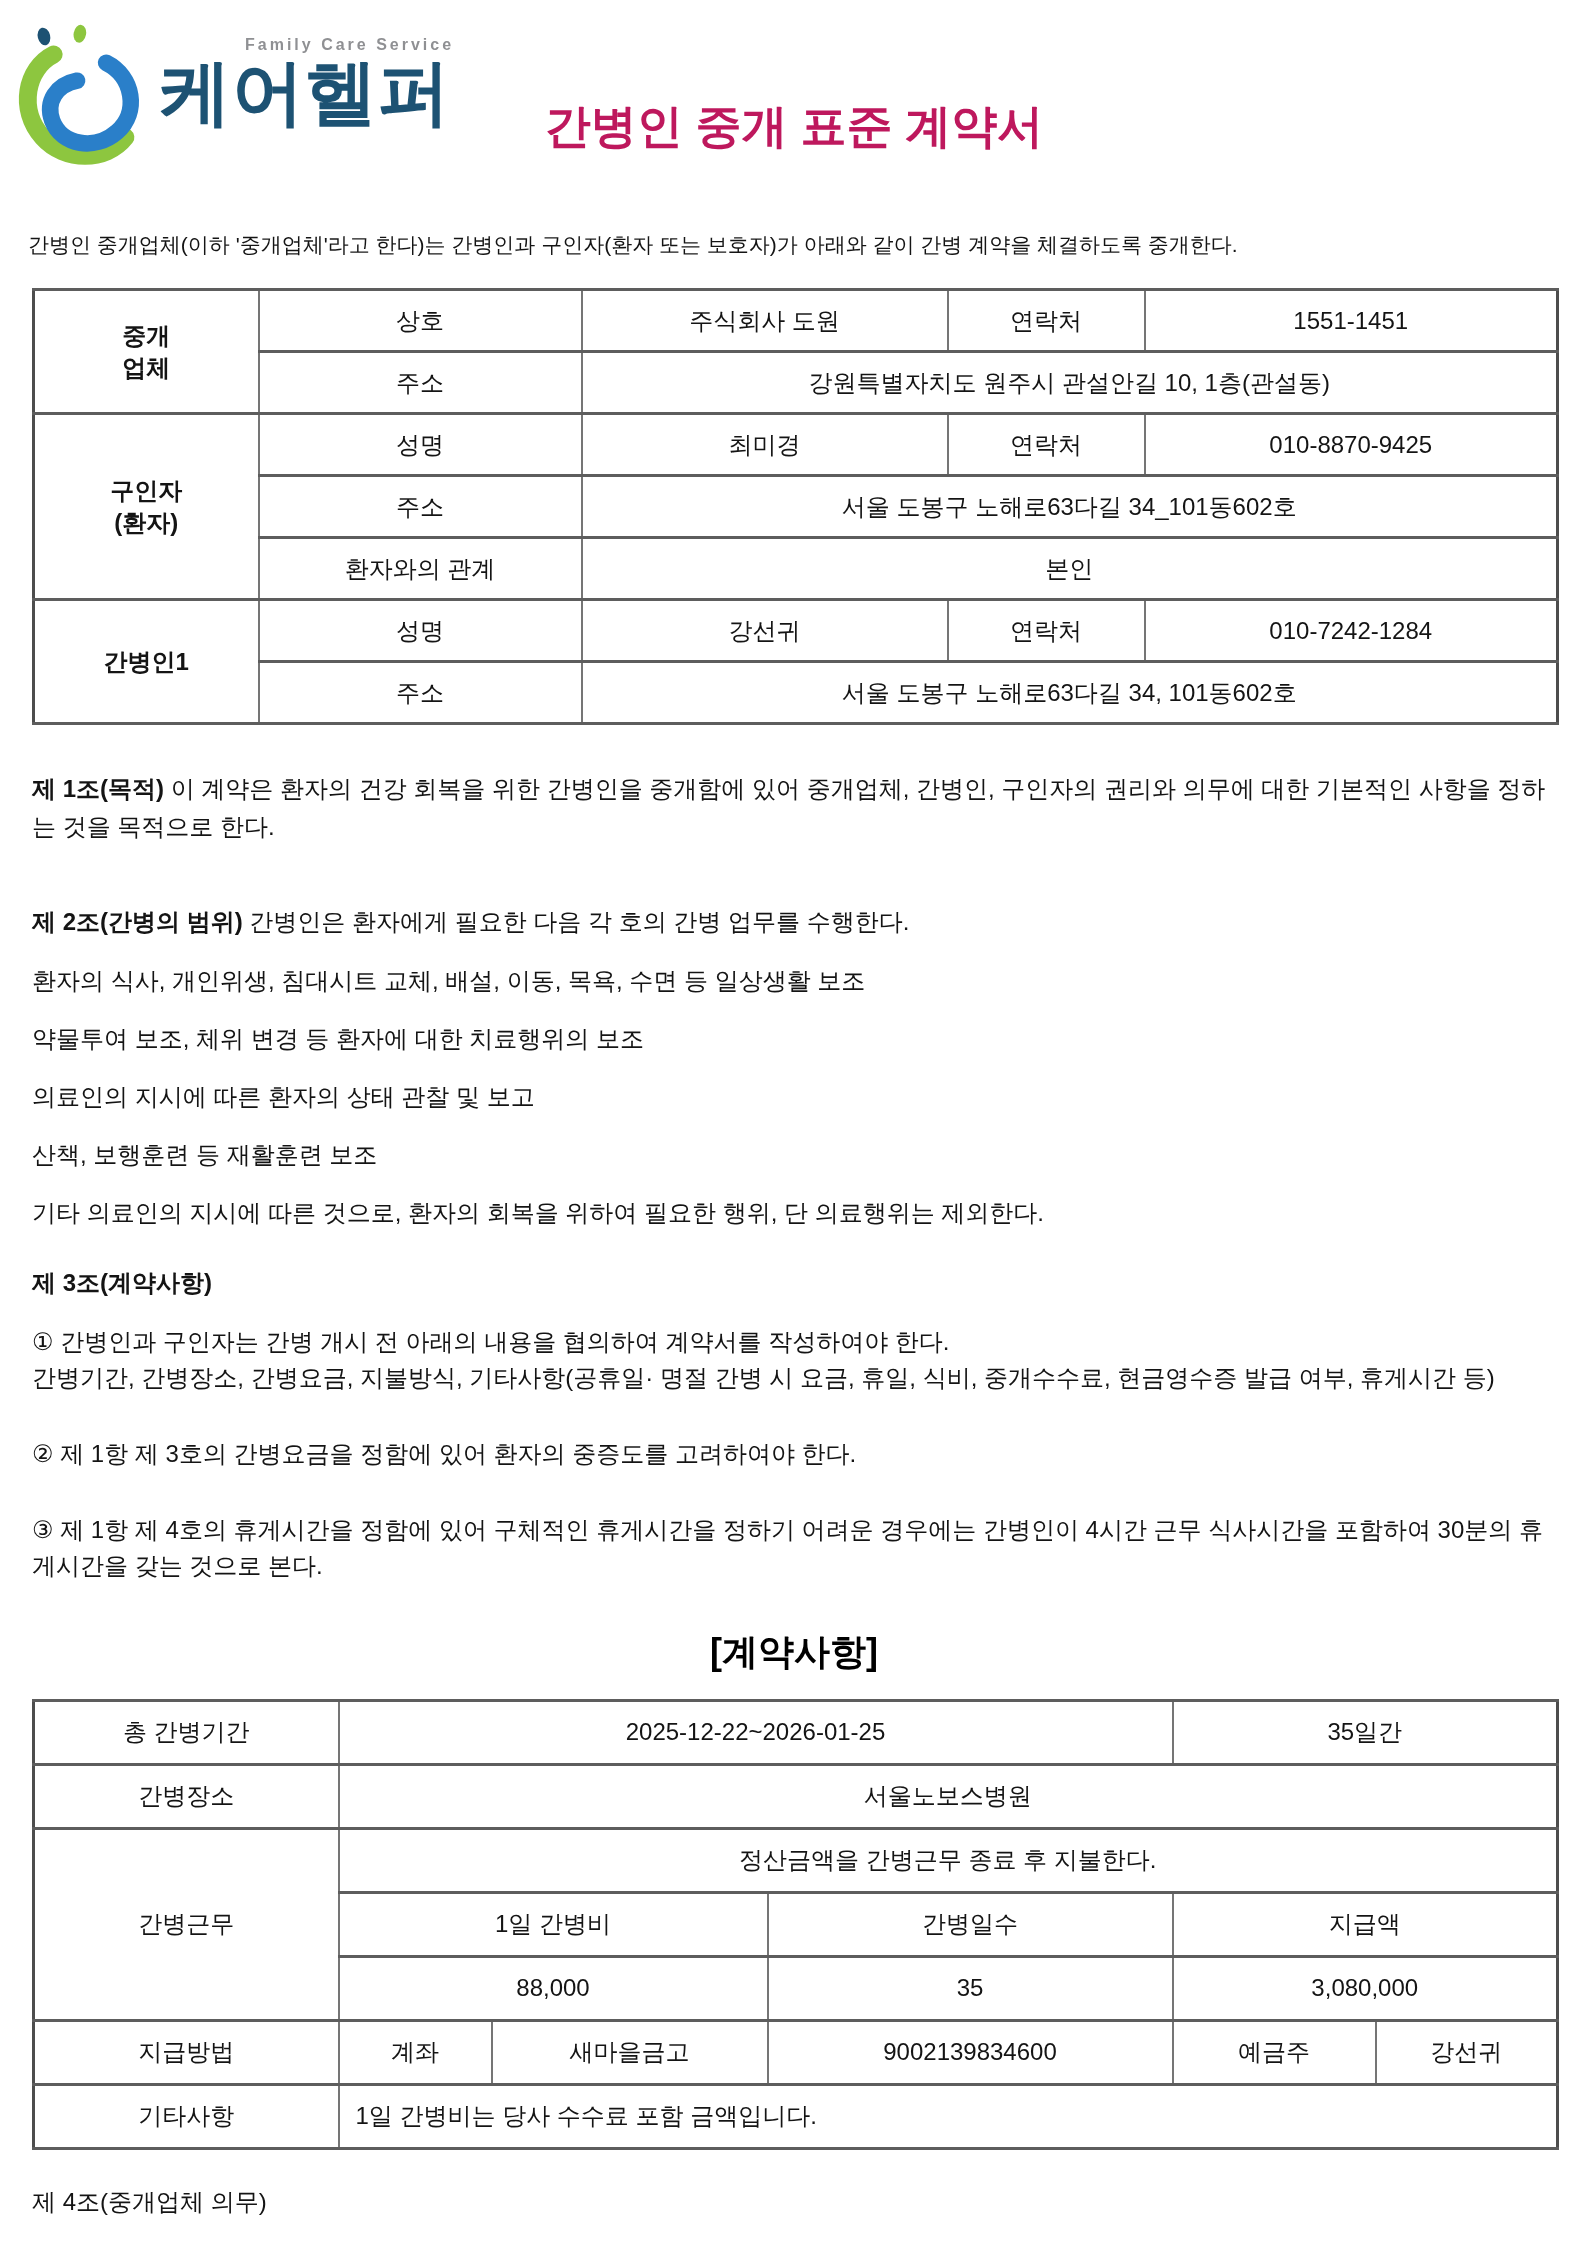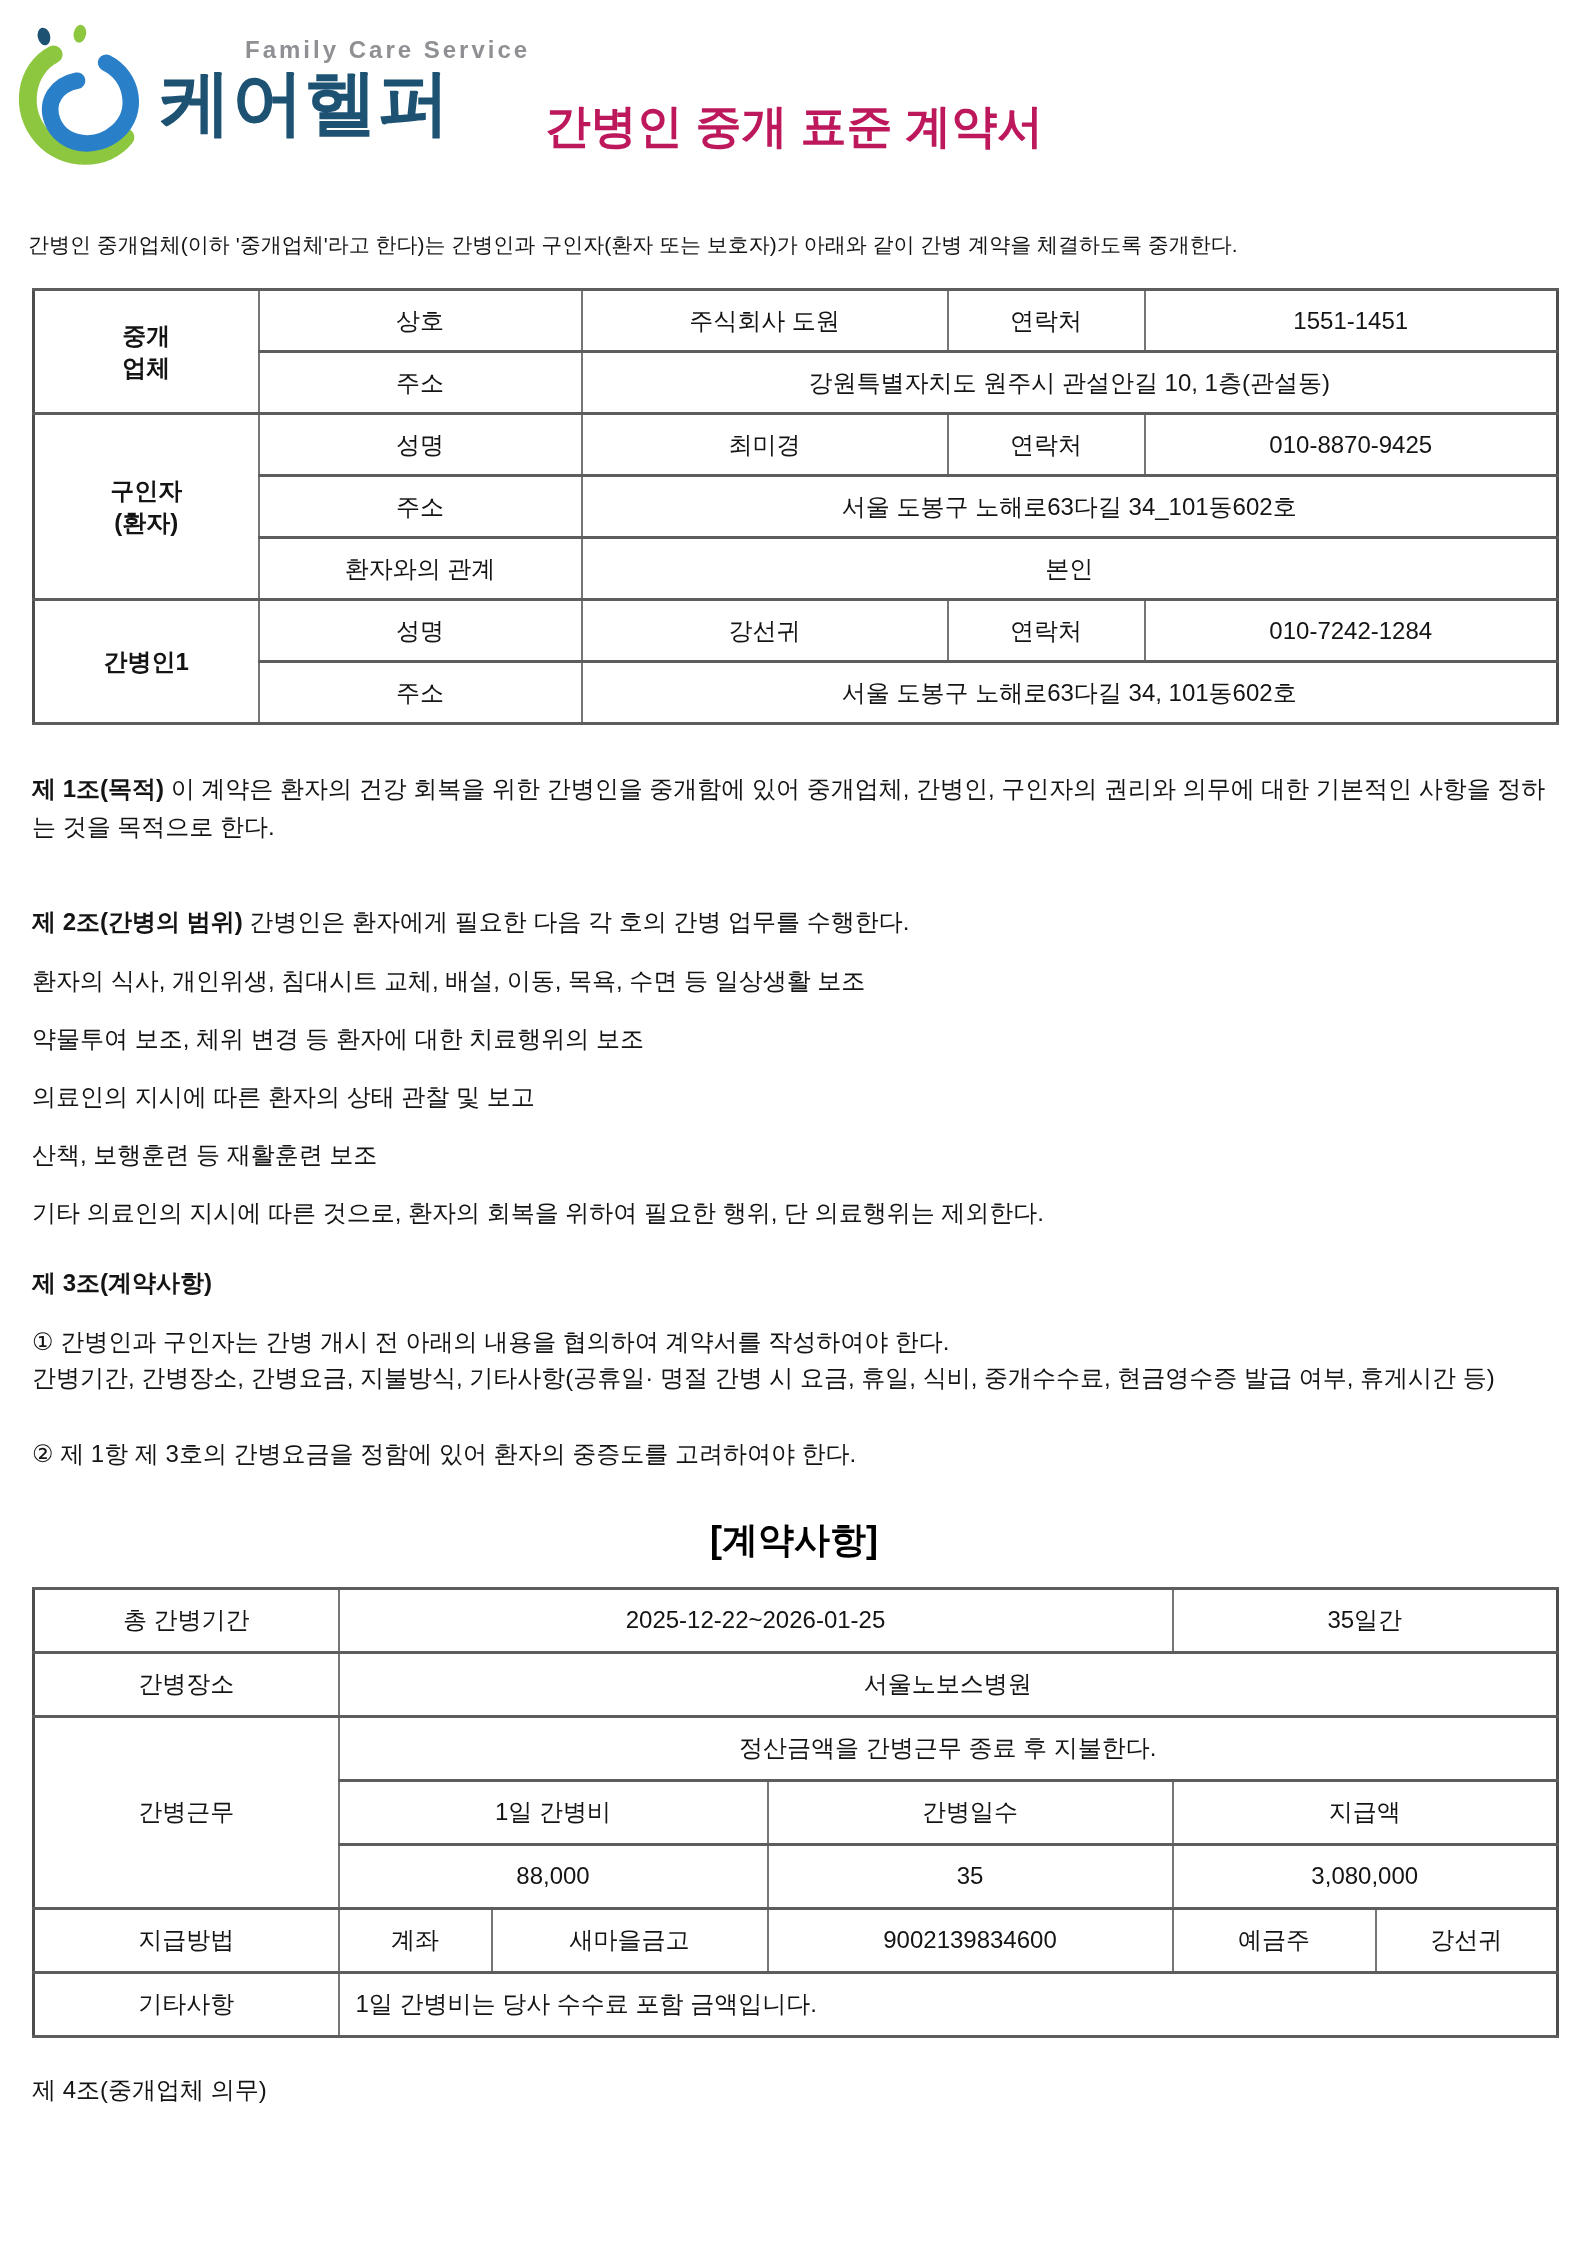--- a/index.html
+++ b/index.html
@@ -8,21 +8,21 @@
     background:#ffffff;color:#141414;
     font-family:"Liberation Sans","DejaVu Sans",sans-serif;
     overflow:hidden;position:relative;
   }
   .header{position:relative;height:212px;}
   .logo{position:absolute;left:15px;top:10px;display:flex;align-items:flex-start;}
   .logo-icon{width:138px;height:152px;margin-top:14px;}
   .logo-text{margin-left:6px;}
   .logo-tagline{
     margin:26px 0 0 86px;
-    font-size:24px;letter-spacing:3px;color:#8f9093;font-weight:bold;
+    font-size:16px;letter-spacing:3px;color:#8f9093;font-weight:bold;
   }
   .logo-brand{
     margin-top:2px;
     font-size:72px;font-weight:bold;color:#1d5273;letter-spacing:1px;line-height:1.0;
   }
   .doc-title{
     position:absolute;left:0;right:0;top:96px;
     text-align:center;font-size:46px;font-weight:bold;color:#be185d;letter-spacing:0px;
   }
   .intro{
@@ -140,20 +140,21 @@
   <p class="scope-item">의료인의 지시에 따른 환자의 상태 관찰 및 보고</p>
   <p class="scope-item">산책, 보행훈련 등 재활훈련 보조</p>
   <p class="scope-item">기타 의료인의 지시에 따른 것으로, 환자의 회복을 위하여 필요한 행위, 단 의료행위는 제외한다.</p>
 
   <p class="article3-heading">제 3조(계약사항)</p>
   <div class="clause clause-first">
     <div>① 간병인과 구인자는 간병 개시 전 아래의 내용을 협의하여 계약서를 작성하여야 한다.</div>
     <div>간병기간, 간병장소, 간병요금, 지불방식, 기타사항(공휴일· 명절 간병 시 요금, 휴일, 식비, 중개수수료, 현금영수증 발급 여부, 휴게시간 등)</div>
   </div>
   <p class="clause">② 제 1항 제 3호의 간병요금을 정함에 있어 환자의 중증도를 고려하여야 한다.</p>
+  <p class="clause">③ 제 1항 제 4호의 휴게시간을 정함에 있어 구체적인 휴게시간을 정하기 어려운 경우에는 간병인이 4시간 근무 식사시간을 포함하여 30분의 휴게시간을 갖는 것으로 본다.</p>
 </div>
 
 <div class="contract-heading">[계약사항]</div>
 
 <table class="contract-table">
   <colgroup>
     <col style="width:305px">
       <col style="width:153px">
       <col style="width:276px">
     <col style="width:405px">

